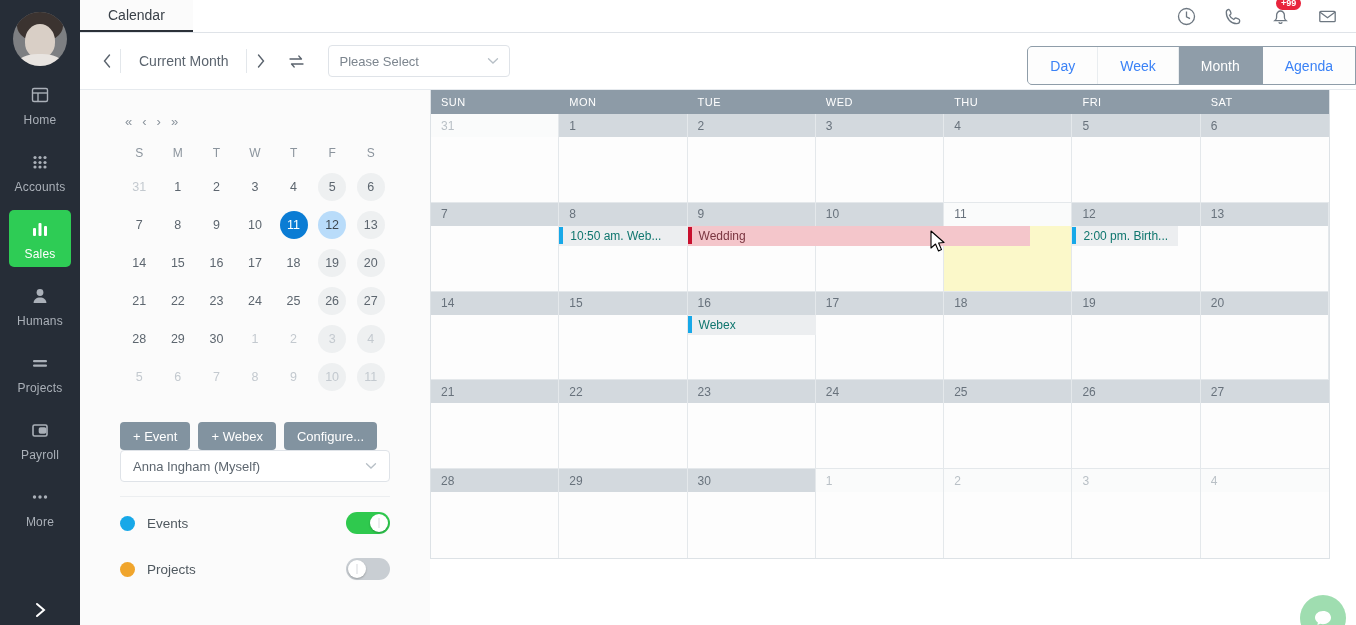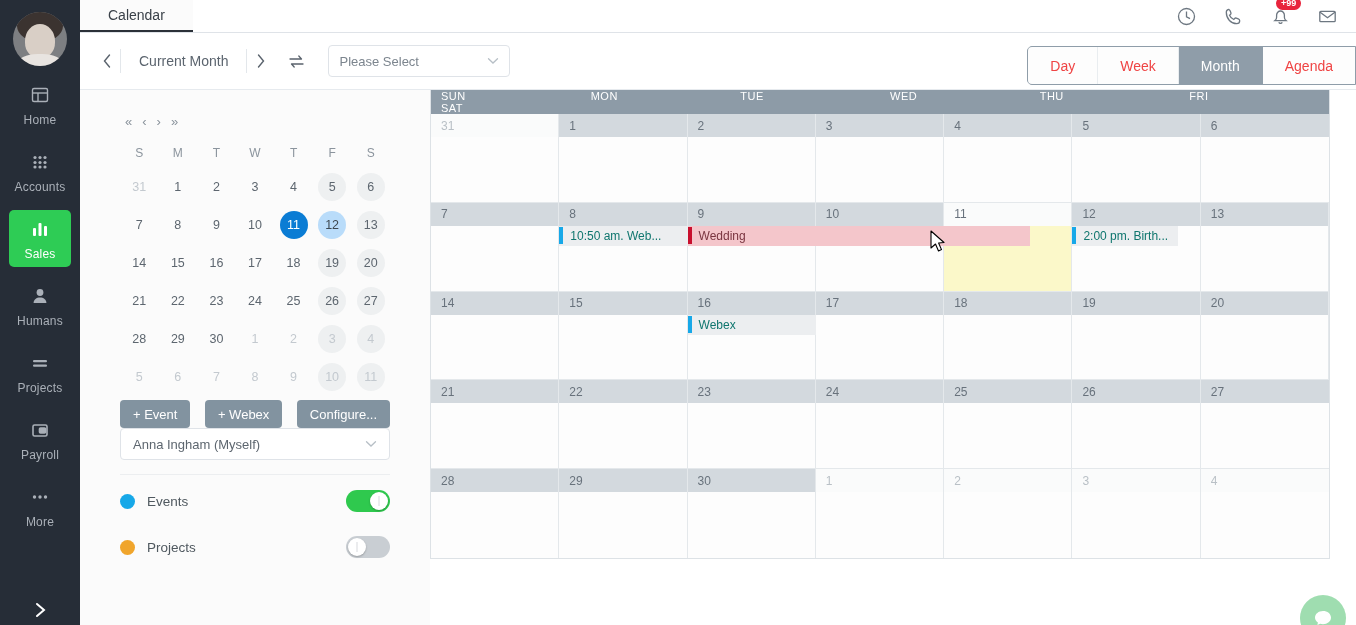--- a/index.html
+++ b/index.html
@@ -127,21 +127,21 @@
   .viewtoggle {
     position: absolute; right: 0px; top: 13px;
     display: flex; height: 39px;
     background: #8f9da9;
     border: 1px solid #8f9da9;
     border-radius: 5px 0 0 5px;
     overflow: hidden;
   }
   .vt {
     padding: 0 22px; display: flex; align-items: center;
-    font-size: 14px; color: #ef4444; background: #fdfdfd;
+    font-size: 14px; color: #3b82f6; background: #fdfdfd;
     cursor: pointer; border-right: 1px solid #e9edf0;
   }
   .vt.sel { background: #8f9da9; color: #fff; border-right-color: #8f9da9;}
   .vt:last-child { border-right: none; }
 
   
   .bodysplit { flex: 1 1 auto; display: flex; min-height: 0; background:#fff;}
 
   
   .sidepanel {
@@ -169,21 +169,21 @@
   }
   .mini-grid .day span {
     width: 28px; height: 28px; border-radius: 50%;
     display: flex; align-items: center; justify-content: center;
   }
   .mini-grid .day.out span { color: #c3c9cf; }
   .mini-grid .day.wk span { background: #eef0f1; }
   .mini-grid .day.today span { background: #0b7cd4; color: #fff; }
   .mini-grid .day.sel span { background: #b9dcfa; color: #3e4850; }
 
-  .side-btns { display: flex; gap: 8px; margin-top: 4px; justify-content: space-between; }
+  .side-btns { display: flex; gap: 8px; margin-top: 26px; }
   .side-btn {
     background: #8293a0; color: #fff; border: none;
     border-radius: 4px; height: 28px; padding: 0 13px;
     font-size: 13px; font-family: inherit; cursor: pointer;
   }
   .person-select {
     height: 32px;
     border: 1px solid #dfe3e8; border-radius: 4px;
     display: flex; align-items: center; padding: 0 12px;
     font-size: 13px; color: #5d666f; background: #fff; cursor: pointer;
@@ -207,21 +207,21 @@
   }
   .toggle.on .knob { left: 24px; }
   .toggle .knob::after{
     content:""; position:absolute; left:50%; top:4px; transform:translateX(-50%);
     width:1px; height:10px; background:#d7dade;
   }
 
   
   .calwrap { flex: 1 1 auto; min-width: 0; background: #fff; padding-right: 26px; position: relative;}
   .calendar { border: 1px solid #dde2e6; border-top: none; height: 469px; display: flex; flex-direction: column; background:#fdfdfd;}
-  .cal-head { display: grid; grid-template-columns: repeat(6,1fr); background: #8d9ba7; flex: 0 0 24px;}
+  .cal-head { display: grid; grid-template-columns: repeat(7,1fr); background: #8d9ba7; flex: 0 0 24px;}
   .cal-head div {
     font-size: 11px; color: #fff; letter-spacing: .5px;
     display: flex; align-items: center; padding-left: 10px;
   }
   .cal-week { display: grid; grid-template-columns: repeat(7,1fr); position: relative; flex: 1 1 0; min-height:0;}
   .cal-cell {
     border-right: 1px solid #e4e8eb;
     border-bottom: 1px solid #e4e8eb;
     display: flex; flex-direction: column;
     background: #fdfdfd; position: relative; cursor: pointer; min-width:0;

